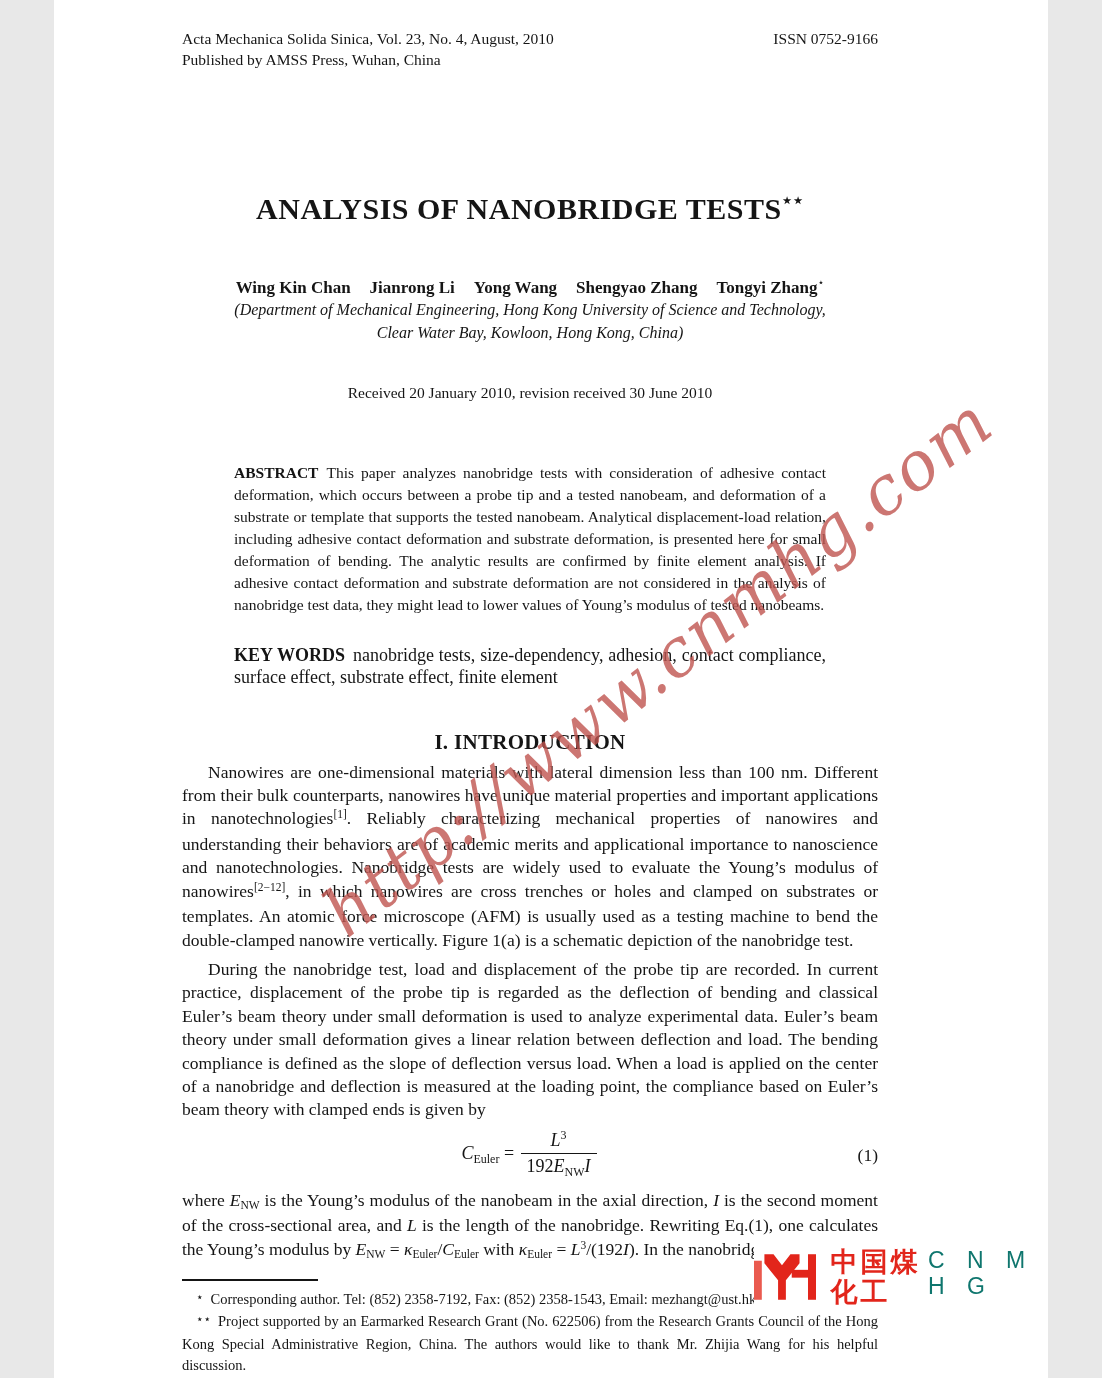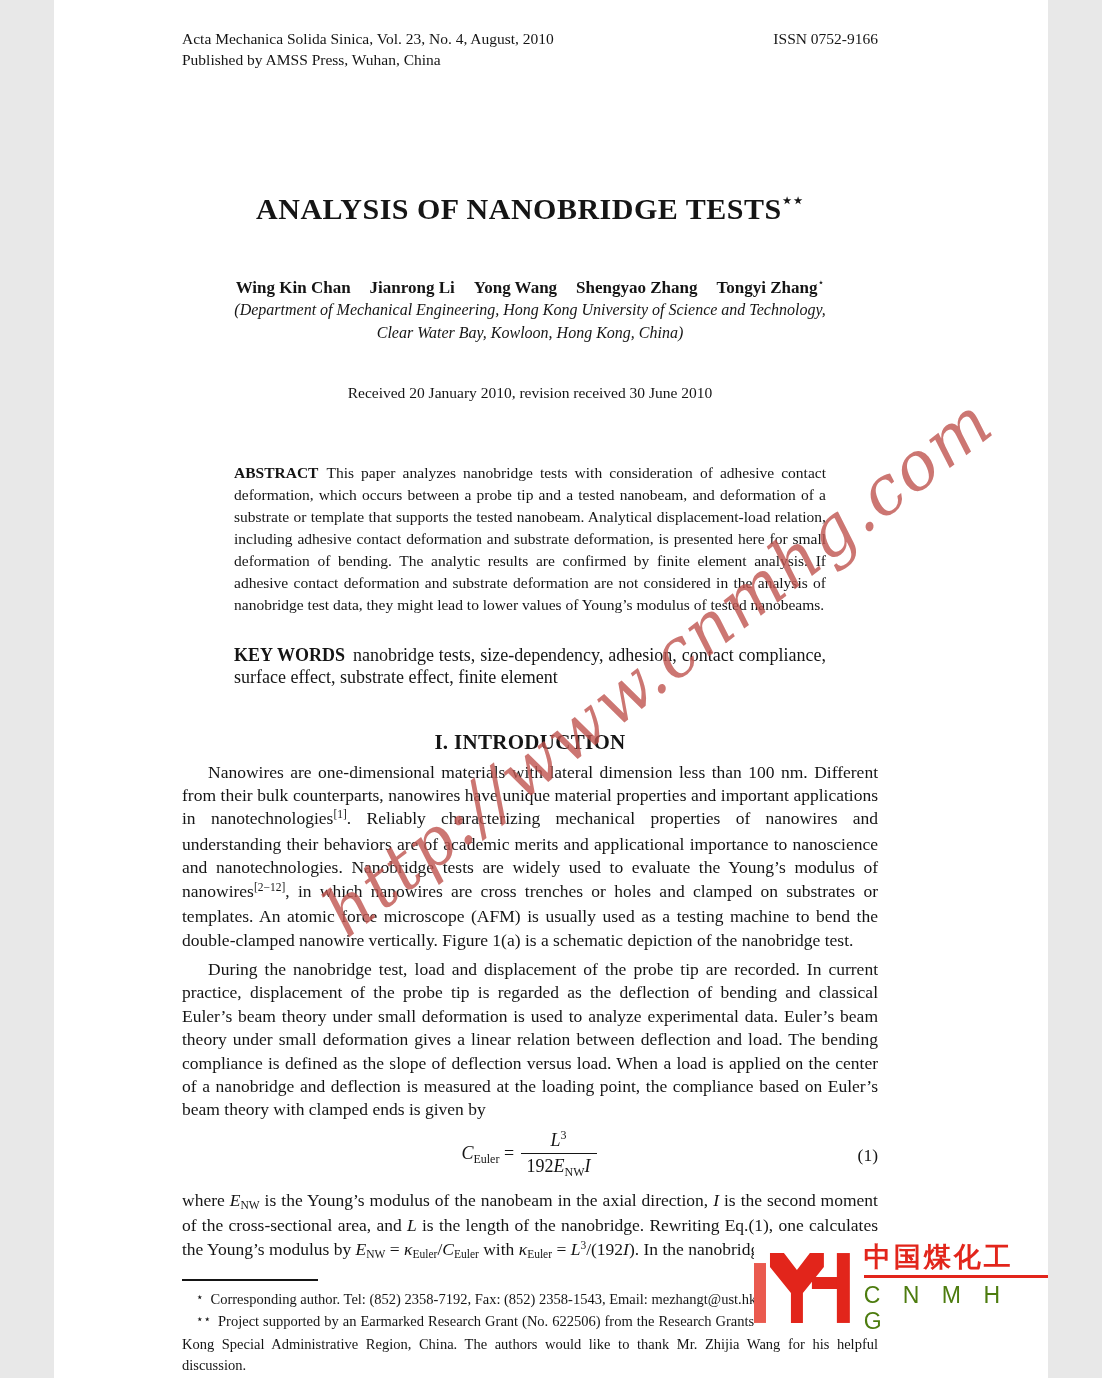--- a/index.html
+++ b/index.html
@@ -63,21 +63,21 @@
     font-size:67px;font-style:italic;letter-spacing:2px;
     font-family:"DejaVu Serif",serif;
     transform:rotate(-38deg);
     pointer-events:none;
     z-index:5;
     opacity:.8;
   }
 
   
   .logo{position:absolute;left:700px;top:1242px;display:flex;align-items:center;gap:14px;z-index:2;background:#fff;}
-  .logo-text{display:flex;flex-direction:column;}
+  .logo-text{display:flex;flex-direction:row;}
   .logo-cn{font-size:27px;line-height:30px;letter-spacing:3px;font-family:"DejaVu Sans",sans-serif;font-weight:bold;}
   .logo-underline{height:3px;margin:3px 0 4px 0;}
   .logo-latin{font-size:23px;line-height:26px;letter-spacing:8px;font-family:"Liberation Sans","DejaVu Sans",sans-serif;}
 </style>
 </head>
 <body>
 
 <div class="page">
 
   <div class="content">
@@ -142,17 +142,17 @@
   <div class="logo">
     <svg width="96" height="70" viewBox="0 0 96 70" aria-hidden="true">
       <rect x="0" y="10" width="12" height="60" class="logo-bar-light" fill="#ea5a4f"></rect>
       <polygon points="16,0 30,0 43,17 56,0 70,0 70,14 49,40 49,70 37,70 37,40 16,14" class="logo-shape" fill="#e2251b"></polygon>
       <rect x="58" y="24" width="26" height="12" class="logo-shape" fill="#e2251b"></rect>
       <rect x="83" y="0" width="13" height="70" class="logo-shape" fill="#e2251b"></rect>
     </svg>
     <div class="logo-text">
       <div class="logo-cn" style="color: rgb(226, 37, 27);">中国煤化工</div>
       <div class="logo-underline" style="background: rgb(226, 37, 27);"></div>
-      <div class="logo-latin" style="color: #4d7c0f;">C N M H G</div>
+      <div class="logo-latin" style="color: #0f766e;">C N M H G</div>
     </div>
   </div>
 
 </div>
 
 </body></html>

